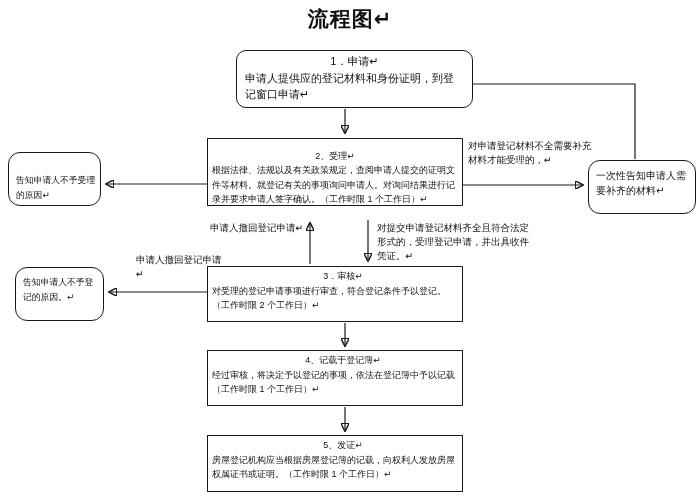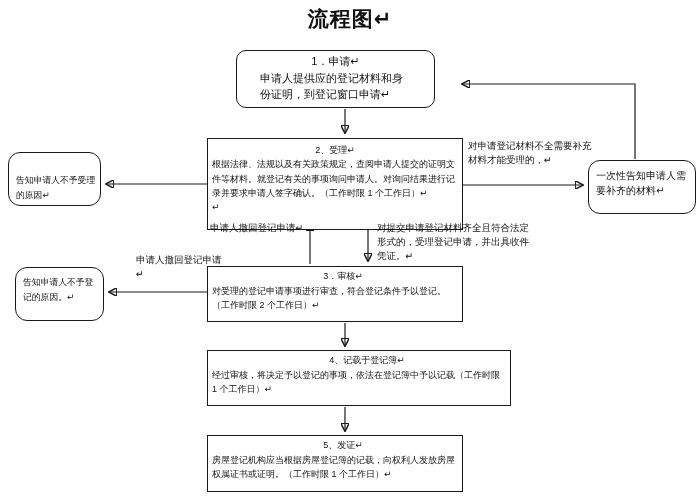--- a/index.html
+++ b/index.html
@@ -12,27 +12,27 @@
     position:absolute;left:0;right:0;top:5px;text-align:center;
     font-size:21px;font-weight:bold;letter-spacing:1px;
   }
   .box{
     position:absolute;border:1.5px solid #1a1a1a;background:#fff;
     box-sizing:border-box;overflow:hidden;
   }
   .rounded{border-radius:12px;border-width:1.3px;}
   .step .head{display:block;text-align:center;}
   .step.head-left .head{text-align:center;margin-left:16px;}
-  #step1{left:236px;top:50px;width:199px;height:58px;border-radius:10px;
-         font-size:11px;line-height:16.5px;padding:2px 23px;}
-  #step2{left:207px;top:138px;width:256px;height:92px;
-         font-size:9px;line-height:14.3px;padding:4px 4px;}
+  #step1{left:236px;top:50px;width:237px;height:58px;border-radius:10px;
+         font-size:11px;line-height:16.5px;padding:2px 8px;}
+  #step2{left:207px;top:138px;width:256px;height:68px;
+         font-size:9px;line-height:14.3px;padding:10px 4px;}
   #step3{left:207px;top:266px;width:256px;height:56px;
          font-size:9px;line-height:14.5px;padding:2px 4px;}
-  #step4{left:207px;top:350px;width:304px;height:56px;
+  #step4{left:207px;top:350px;width:256px;height:56px;
          font-size:9px;line-height:14.5px;padding:2px 4px;}
   #step5{left:207px;top:435px;width:256px;height:57px;
          font-size:9px;line-height:14.5px;padding:2px 4px;}
   #noteA{left:8px;top:152px;width:93px;height:54px;
          font-size:8.8px;line-height:15px;padding:20px 3px 2px 7px;}
   #noteB{left:15px;top:267px;width:89px;height:54px;
          font-size:8.8px;line-height:15px;padding:7px 3px 2px 7px;}
   #noteC{left:588px;top:160px;width:108px;height:54px;
          font-size:10px;line-height:15px;padding:7px 5px 18px 7px;}
   .lbl{position:absolute;font-size:9.5px;line-height:14px;color:#111;}

